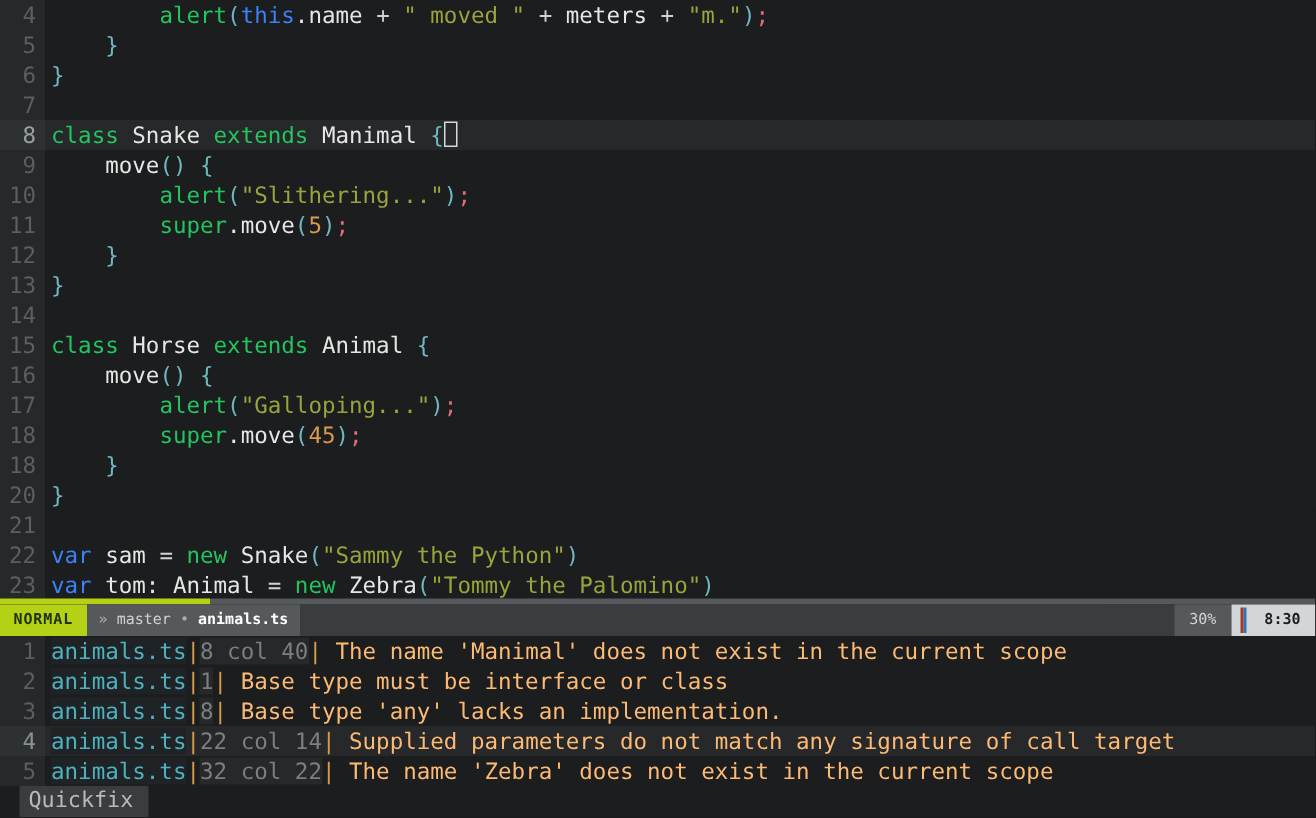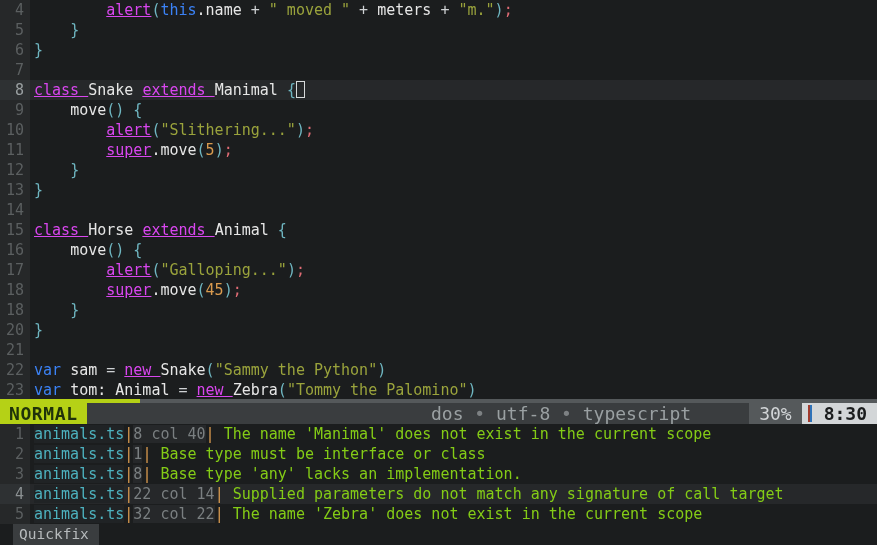--- a/index.html
+++ b/index.html
@@ -48,21 +48,21 @@
     color: #9aa0a2;
     background: #2e3133;
   }
   .code-text {
     display: inline-block;
     padding-left: 4px;
     vertical-align: top;
   }
 
   
-  .kw    { color: #d946ef; text-decoration: underline; }        
+  .kw    { color: #22c55e; }        
   .kw2   { color: #3b82f6; }        
   .id    { color: #e6e6e6; }
   .str   { color: #9aa33c; }
   .num   { color: #d99a4e; }
   .punct { color: #6fb6c1; }
   .op    { color: #cfd2d4; }
   .semi  { color: #e06c75; }
   .plain { color: #e6e6e6; }
 
   .cursor-block {
@@ -77,21 +77,21 @@
 
   
   #statusline {
     position: absolute;
     left: 0; top: 403px;
     width: 877px;
     height: 21px;
     line-height: 21px;
     display: flex;
     background: #3a3d3f;
-    font-size: 18px;
+    font-size: 10px;
     white-space: nowrap;
   }
   .sl-mode {
     background: #b5d116;
     color: #20330a;
     font-weight: bold;
     padding: 0 9px;
     letter-spacing: 0.6px;
   }
   .sl-branch {
@@ -159,21 +159,21 @@
     color: #5b5f60;
     background: #262829;
     box-sizing: border-box;
     vertical-align: top;
   }
   .qf-line.sel .qf-num { color: #8b9092; background: #2e3133; }
   .qf-body { display: inline-block; padding-left: 4px; vertical-align: top; }
   .qf-file { color: #4db2bf; background: #202325; }
   .qf-bar  { color: #d99a4e; }
   .qf-loc  { color: #7a7f81; background: #26282a; }
-  .qf-msg  { color: #84cc16; }
+  .qf-msg  { color: #fdba74; }
 
   
   #bottombar {
     position: absolute;
     left: 0; top: 524px;
     width: 877px;
     height: 21px;
     line-height: 21px;
     background: #1b1d1e;
     font-size: 14.5px;
@@ -226,28 +226,27 @@
     </div>
 
   <div id="hscroll">
     <div class="track"></div>
     <div class="rest"></div>
     <div class="thumb"></div>
   </div>
 
   <div id="statusline">
     <div class="sl-mode">NORMAL</div>
+    <div class="sl-branch">
+      <span class="arrow">»</span>
+      <span>master</span>
+      <span class="dot">•</span>
+      <span class="sl-file">animals.ts</span>
+    </div>
     <div class="sl-spacer"></div>
-    <div class="sl-fileinfo">
-      <span>dos</span>
-      <span class="dot">•</span>
-      <span>utf-8</span>
-      <span class="dot">•</span>
-      <span>typescript</span>
-    </div>
     <div class="sl-pct">30%</div>
     <div class="sl-pos">
       <span class="posbar"></span>
       <span>8:30</span>
     </div>
   </div>
 
   <div id="quickfix">
       <div class="qf-line"><span class="qf-num">1</span><span class="qf-body"><span class="qf-file">animals.ts</span><span class="qf-bar">|</span><span class="qf-loc">8 col 40</span><span class="qf-bar">|</span><span class="qf-msg"> The name 'Manimal' does not exist in the current scope</span></span></div>
       <div class="qf-line"><span class="qf-num">2</span><span class="qf-body"><span class="qf-file">animals.ts</span><span class="qf-bar">|</span><span class="qf-loc">1</span><span class="qf-bar">|</span><span class="qf-msg"> Base type must be interface or class</span></span></div>

